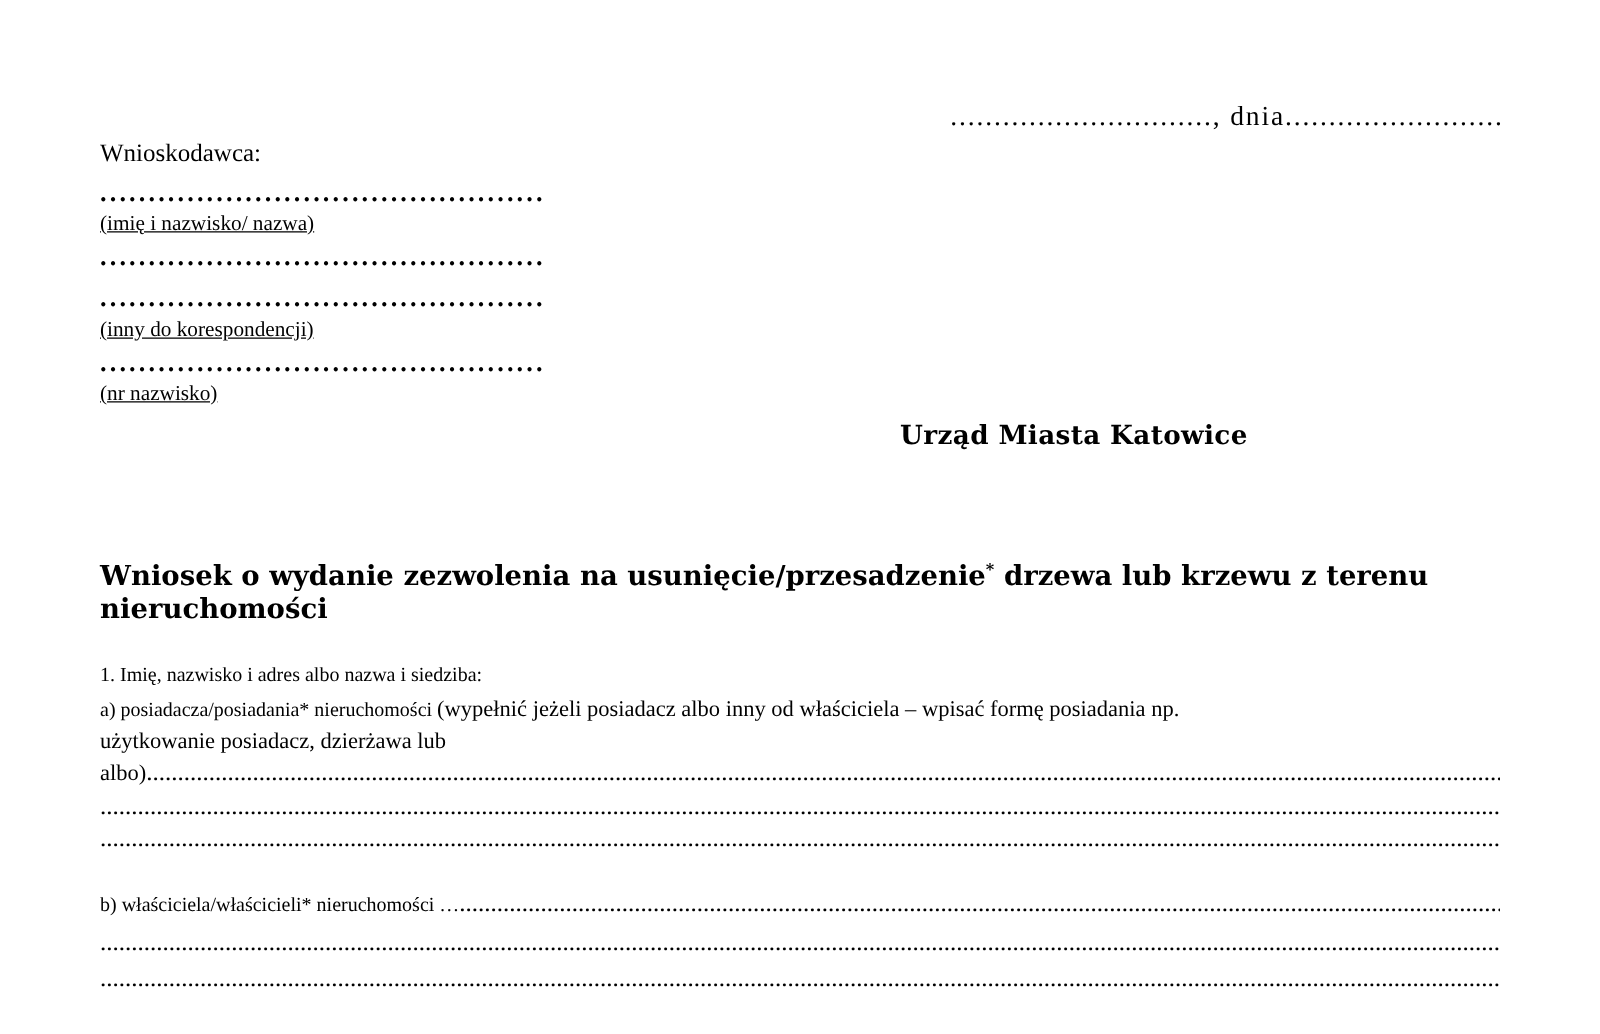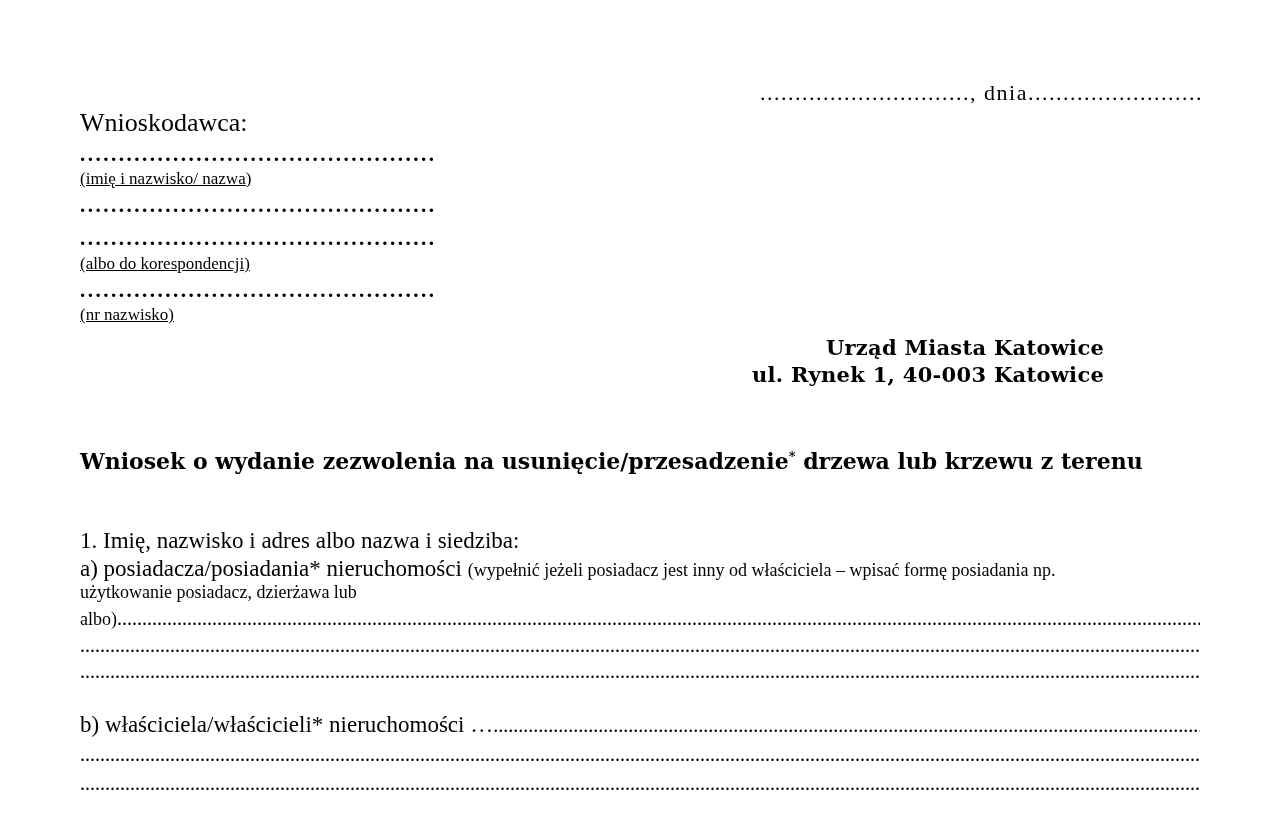--- a/index.html
+++ b/index.html
@@ -2,24 +2,24 @@
 <html><head>
 <meta charset="utf-8">
 <style>
   html,body{margin:0;padding:0;}
   body{
     width:1280px;height:827px;background:#ffffff;
     font-family:"Liberation Serif", serif;color:#000;
     position:relative;overflow:hidden;
   }
   .abs{position:absolute;}
-  .big{font-size:23px;line-height:26px;}
+  .big{font-size:16px;line-height:26px;}
   .small{font-size:18px;line-height:22px;}
   .hint{font-size:17px;line-height:20px;text-decoration:underline;}
-  .label-lg{font-size:26px;line-height:26px;text-align:right;}
+  .label-lg{font-size:20px;line-height:26px;text-align:right;}
   .date-line{font-size:22px;line-height:26px;letter-spacing:1.5px;text-align:right;}
   .blank-short{
     width:357px;height:24px;overflow:hidden;white-space:nowrap;
     font-size:21px;line-height:24px;letter-spacing:2.5px;font-weight:bold;
   }
   .blank-full{
     width:1120px;height:24px;overflow:hidden;white-space:nowrap;
     font-size:20px;line-height:24px;
   }
   .fill-row{width:1120px;overflow:hidden;white-space:nowrap;}
@@ -37,40 +37,40 @@
 <div class="abs date-line" style="top:80px; right:77px;">.............................., dnia.........................</div>
 
 <div class="abs" style="left:80px; top:0; width:380px; height:340px;">
   <div class="abs label-lg" style="top:110px; left:0;">Wnioskodawca:</div>
 
   <div class="abs blank-short" style="top:142px; left:0;">........................................................................</div>
   <div class="abs hint" style="top:169px; left:0;">(imię i nazwisko/ nazwa)</div>
 
   <div class="abs blank-short" style="top:193px; left:0;">........................................................................</div>
   <div class="abs blank-short" style="top:226px; left:0;">........................................................................</div>
-  <div class="abs hint" style="top:254px; left:0;">(albo do korespondencji)</div>
+  <div class="abs hint" style="top:254px; left:0;">(inny do korespondencji)</div>
 
   <div class="abs blank-short" style="top:278px; left:0;">........................................................................</div>
   <div class="abs hint" style="top:305px; left:0;">(nr nazwisko)</div>
 </div>
 
-<div class="abs fatface recipient" style="left:752px; top:334px;text-align:right;">
+<div class="abs fatface recipient" style="left:720px; top:334px;">
   <div>Urząd Miasta Katowice</div>
-  <div>ul. Rynek 1, 40-003 Katowice</div>
 </div>
 
 <div class="abs fatface doc-title" style="left:80px; top:444px;">
   <span>Wniosek o wydanie zezwolenia na usunięcie/przesadzenie</span><sup>*</sup><span> drzewa lub krzewu z terenu</span>
   <br>
+  <span>nieruchomości</span>
 </div>
 
 <div class="abs big" style="left:80px; top:528px;">1. Imię, nazwisko i adres albo nazwa i siedziba:</div>
 
 <div class="abs" style="left:80px; top:556px; width:1120px; white-space:nowrap;">
-  <span class="big">a) posiadacza/posiadania* nieruchomości </span><span class="small">(wypełnić jeżeli posiadacz jest inny od właściciela – wpisać formę posiadania np.</span>
+  <span class="big">a) posiadacza/posiadania* nieruchomości </span><span class="small">(wypełnić jeżeli posiadacz albo inny od właściciela – wpisać formę posiadania np.</span>
 </div>
 <div class="abs small" style="left:80px; top:581px;">użytkowanie posiadacz, dzierżawa lub</div>
 <div class="abs fill-row" style="left:80px; top:607px;">
   <span class="small">albo)</span><span class="dots">....................................................................................................................................................................................................................................................................................................................................</span>
 </div>
 <div class="abs blank-full" style="left:80px; top:633px;">....................................................................................................................................................................................................................................................................................................................................</div>
 <div class="abs blank-full" style="left:80px; top:659px;">....................................................................................................................................................................................................................................................................................................................................</div>
 
 <div class="abs fill-row" style="left:80px; top:712px;">
   <span class="big">b) właściciela/właścicieli* nieruchomości …</span><span class="dots">....................................................................................................................................................................................................................................................................................................................................</span>

